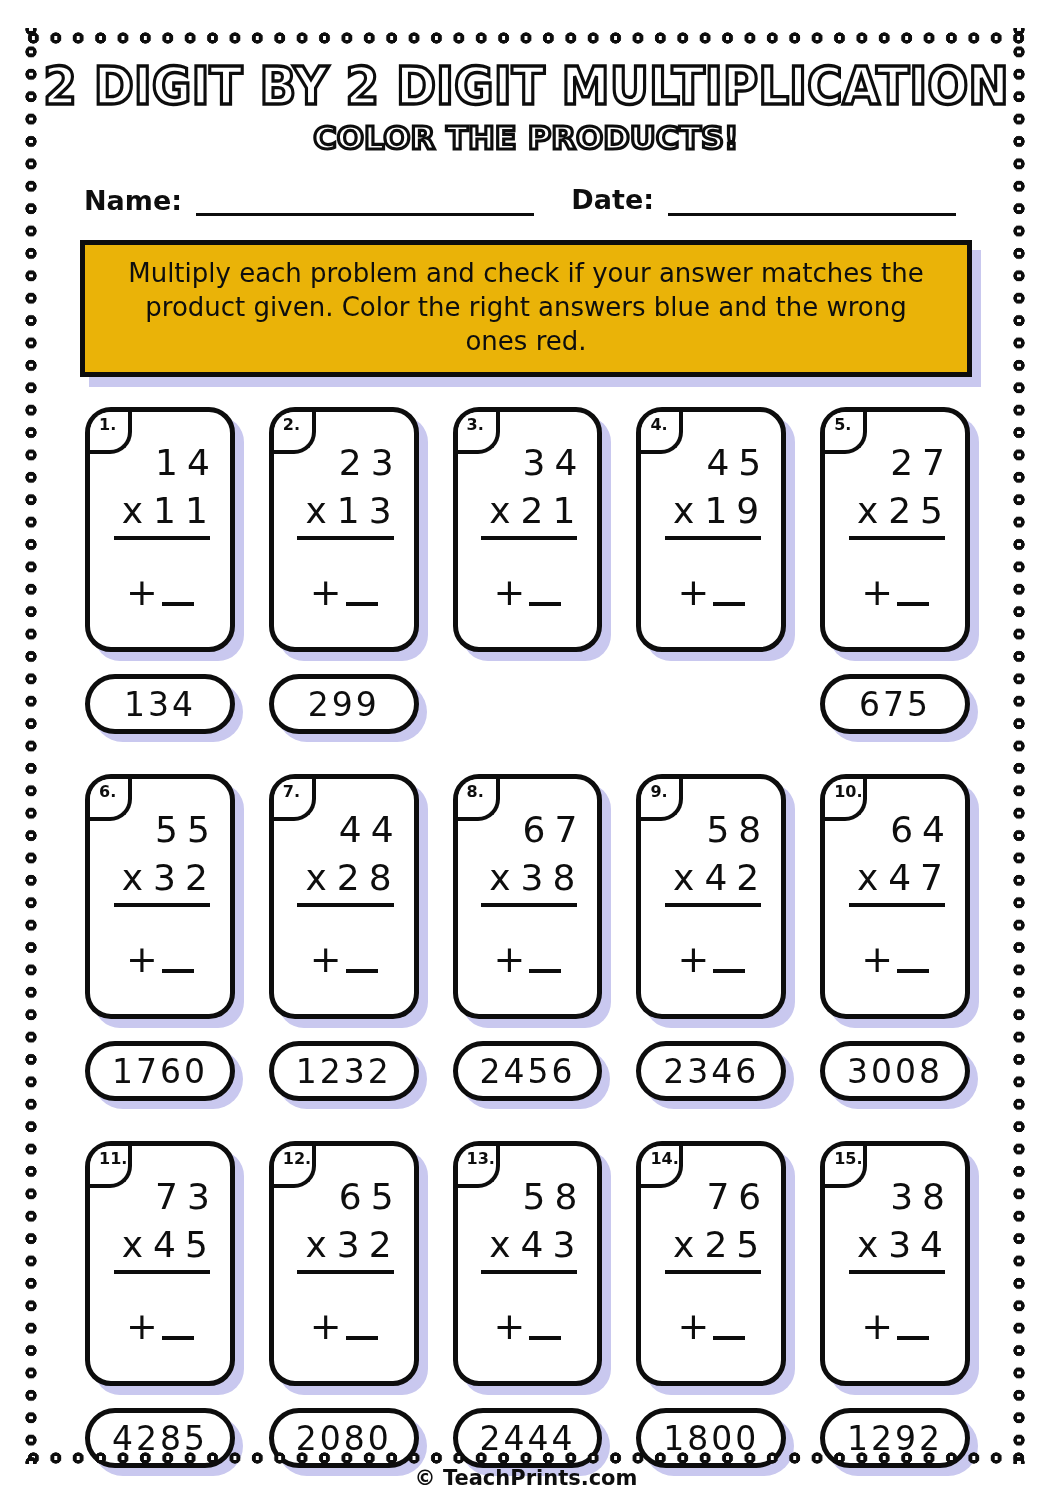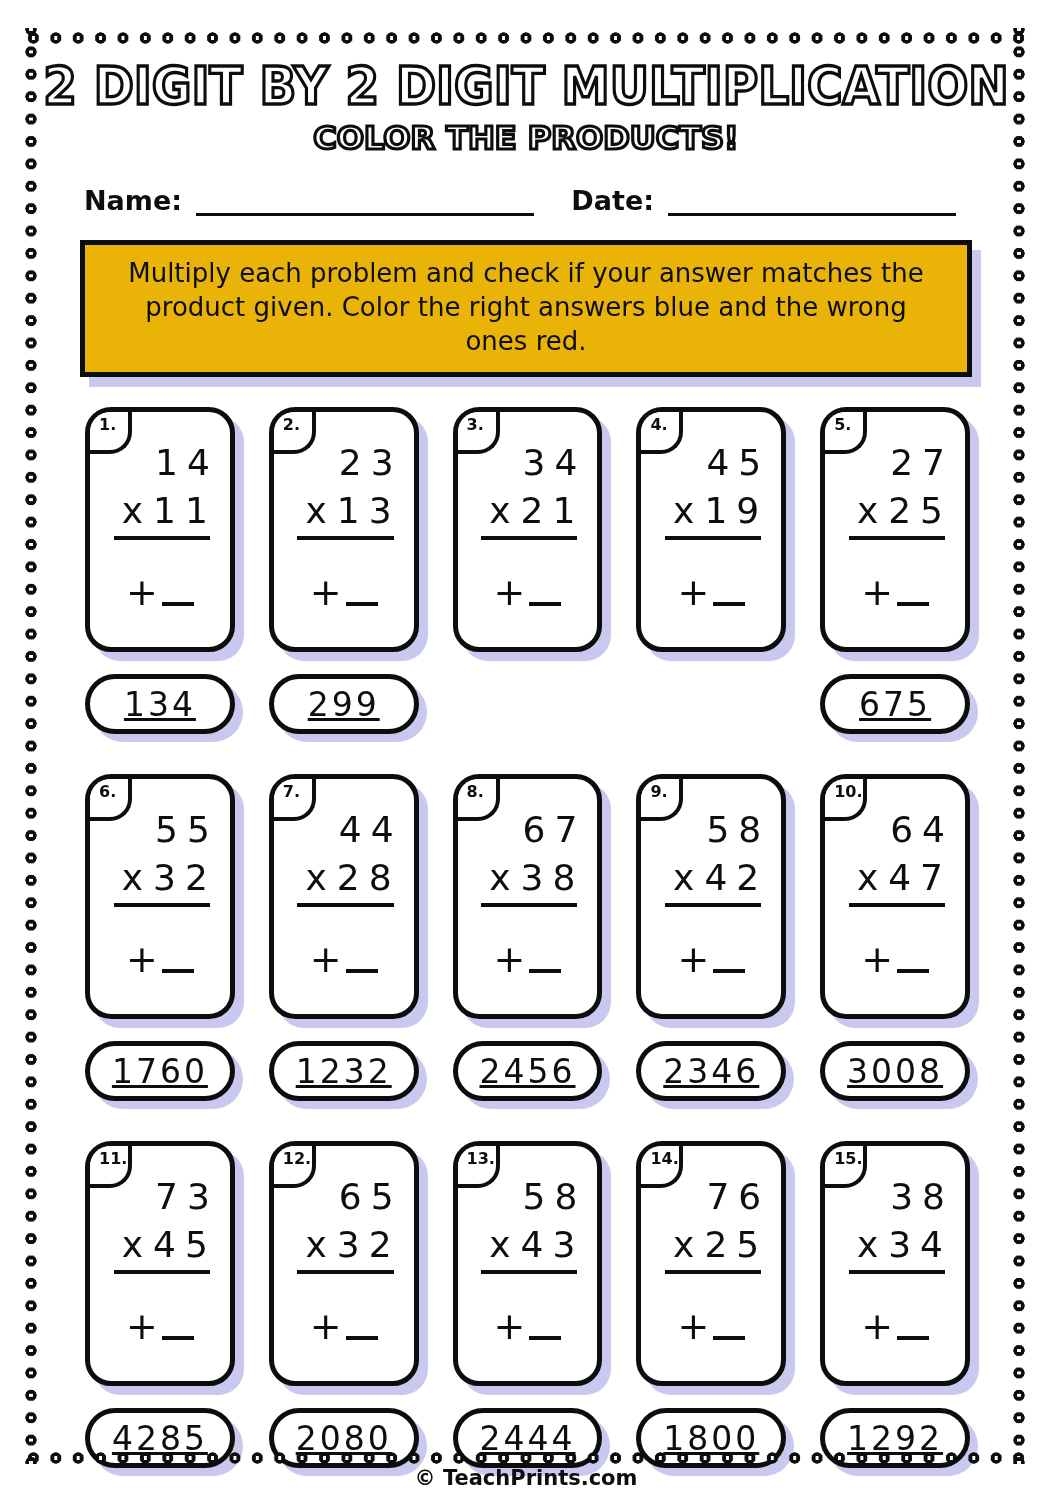--- a/index.html
+++ b/index.html
@@ -61,21 +61,21 @@
     font-weight: 600;
   }
   .meta-label { line-height: 1; padding-bottom: 2px; }
   .write-line {
     display: inline-block;
     border-bottom: 3px solid #0d0d0d;
     height: 30px;
     margin-left: 14px;
   }
   .name-line { width: 338px; }
-  .date-group { margin-left: auto; display: flex; align-items: center; }
+  .date-group { margin-left: auto; display: flex; align-items: flex-start; }
   .date-line { width: 288px; }
 
   
   .instructions {
     margin: 24px 80px 0 80px;
     border: 5px solid #0d0d0d;
     background: #eab308;
     box-shadow: 9px 10px 0 #c9c8ef;
     padding: 12px 26px 14px 26px;
     text-align: center;
@@ -151,21 +151,20 @@
     background: #ffffff;
     border: 5px solid #0d0d0d;
     border-radius: 30px;
     box-shadow: 8px 8px 0 #c9c8ef;
     display: flex;
     align-items: center;
     justify-content: center;
     font-size: 33px;
     font-weight: 500;
     letter-spacing: 3px;
-    text-decoration: underline;
   }
 
   
   .footer {
     position: absolute;
     left: 0; right: 0;
     bottom: 10px;
     text-align: center;
     font-size: 21px;
     font-weight: 600;

